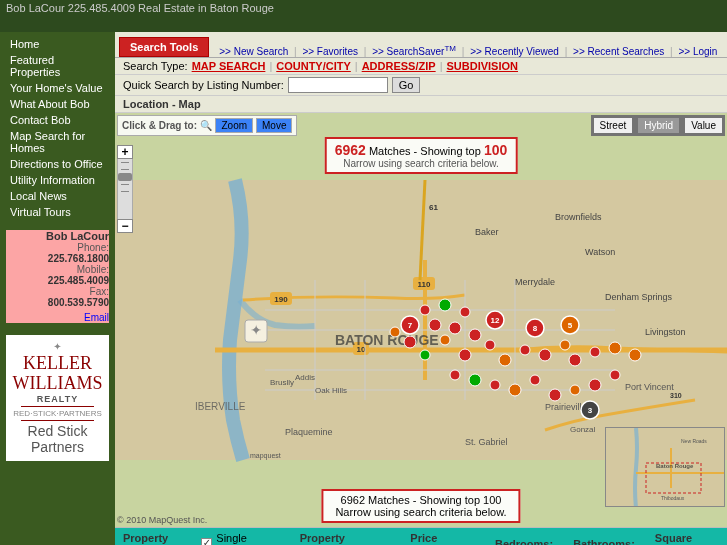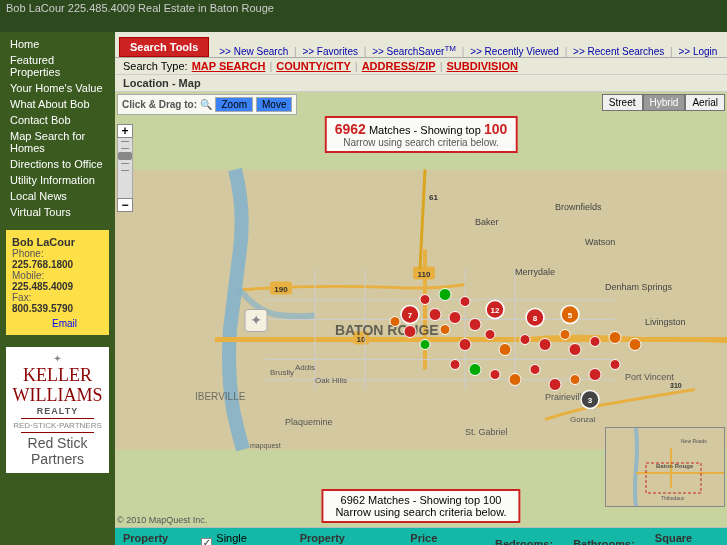--- a/index.html
+++ b/index.html
@@ -38,24 +38,23 @@
     .nav-item {
       display: block;
       color: #fff;
       text-decoration: none;
       padding: 2px 10px;
       font-size: 11px;
       cursor: pointer;
     }
 
     .contact-box {
-      background: #fde047;
+      background: #fca5a5;
       margin: 6px 6px;
-      padding: 6px;
-      text-align: left;
+      text-align: right;
       font-size: 10px;
       flex-shrink: 0;
     }
 
     .contact-box .name {
       font-weight: bold;
       font-size: 11px;
       color: #333;
     }
 
@@ -231,21 +230,21 @@
     .map-view-btns {
       position: absolute;
       top: 2px;
       right: 2px;
       z-index: 10;
       display: flex;
     }
 
     .map-view-btn {
       background: #f0f0f0;
-      border: 1px solid #737373;
+      border: 3px solid #737373;
       padding: 2px 6px;
       font-size: 10px;
       cursor: pointer;
     }
 
     .map-view-btn.active { background: #999; color: #fff; }
 
     
     .matches-overlay {
       position: absolute;
@@ -476,20 +475,25 @@
       <span>Search Type:</span>
       <a class="search-type-link">MAP SEARCH</a>
       <span class="search-sep">|</span>
       <a class="search-type-link">COUNTY/CITY</a>
       <span class="search-sep">|</span>
       <a class="search-type-link">ADDRESS/ZIP</a>
       <span class="search-sep">|</span>
       <a class="search-type-link">SUBDIVISION</a>
     </div>
 
+    <div id="quick-search">
+      <span>Quick Search by Listing Number:</span>
+      <input type="text" class="listing-input" style="">
+      <button class="go-btn">Go</button>
+    </div>
 
     <div id="location-header">
       <span>Location - Map</span>
     </div>
 
     <div id="map-container">
 
       <div class="map-bg">
         <svg class="map-svg" viewBox="0 0 612 280" xmlns="http://www.w3.org/2000/svg">
 
@@ -597,21 +601,21 @@
       <div class="map-toolbar">
         <span class="map-toolbar-label">Click &amp; Drag to:</span>
         <span>🔍</span>
         <button class="map-btn">Zoom</button>
         <button class="map-btn">Move</button>
       </div>
 
       <div class="map-view-btns">
         <button class="map-view-btn">Street</button>
         <button class="map-view-btn active">Hybrid</button>
-        <button class="map-view-btn">Aerial</button>
+        <button class="map-view-btn">Value</button>
       </div>
 
       <div class="zoom-controls">
         <button class="zoom-btn">+</button>
         <div class="zoom-slider">
           <div class="zoom-tick"></div>
           <div class="zoom-tick"></div>
           <div class="zoom-handle"></div>
           <div class="zoom-tick"></div>
           <div class="zoom-tick"></div>

